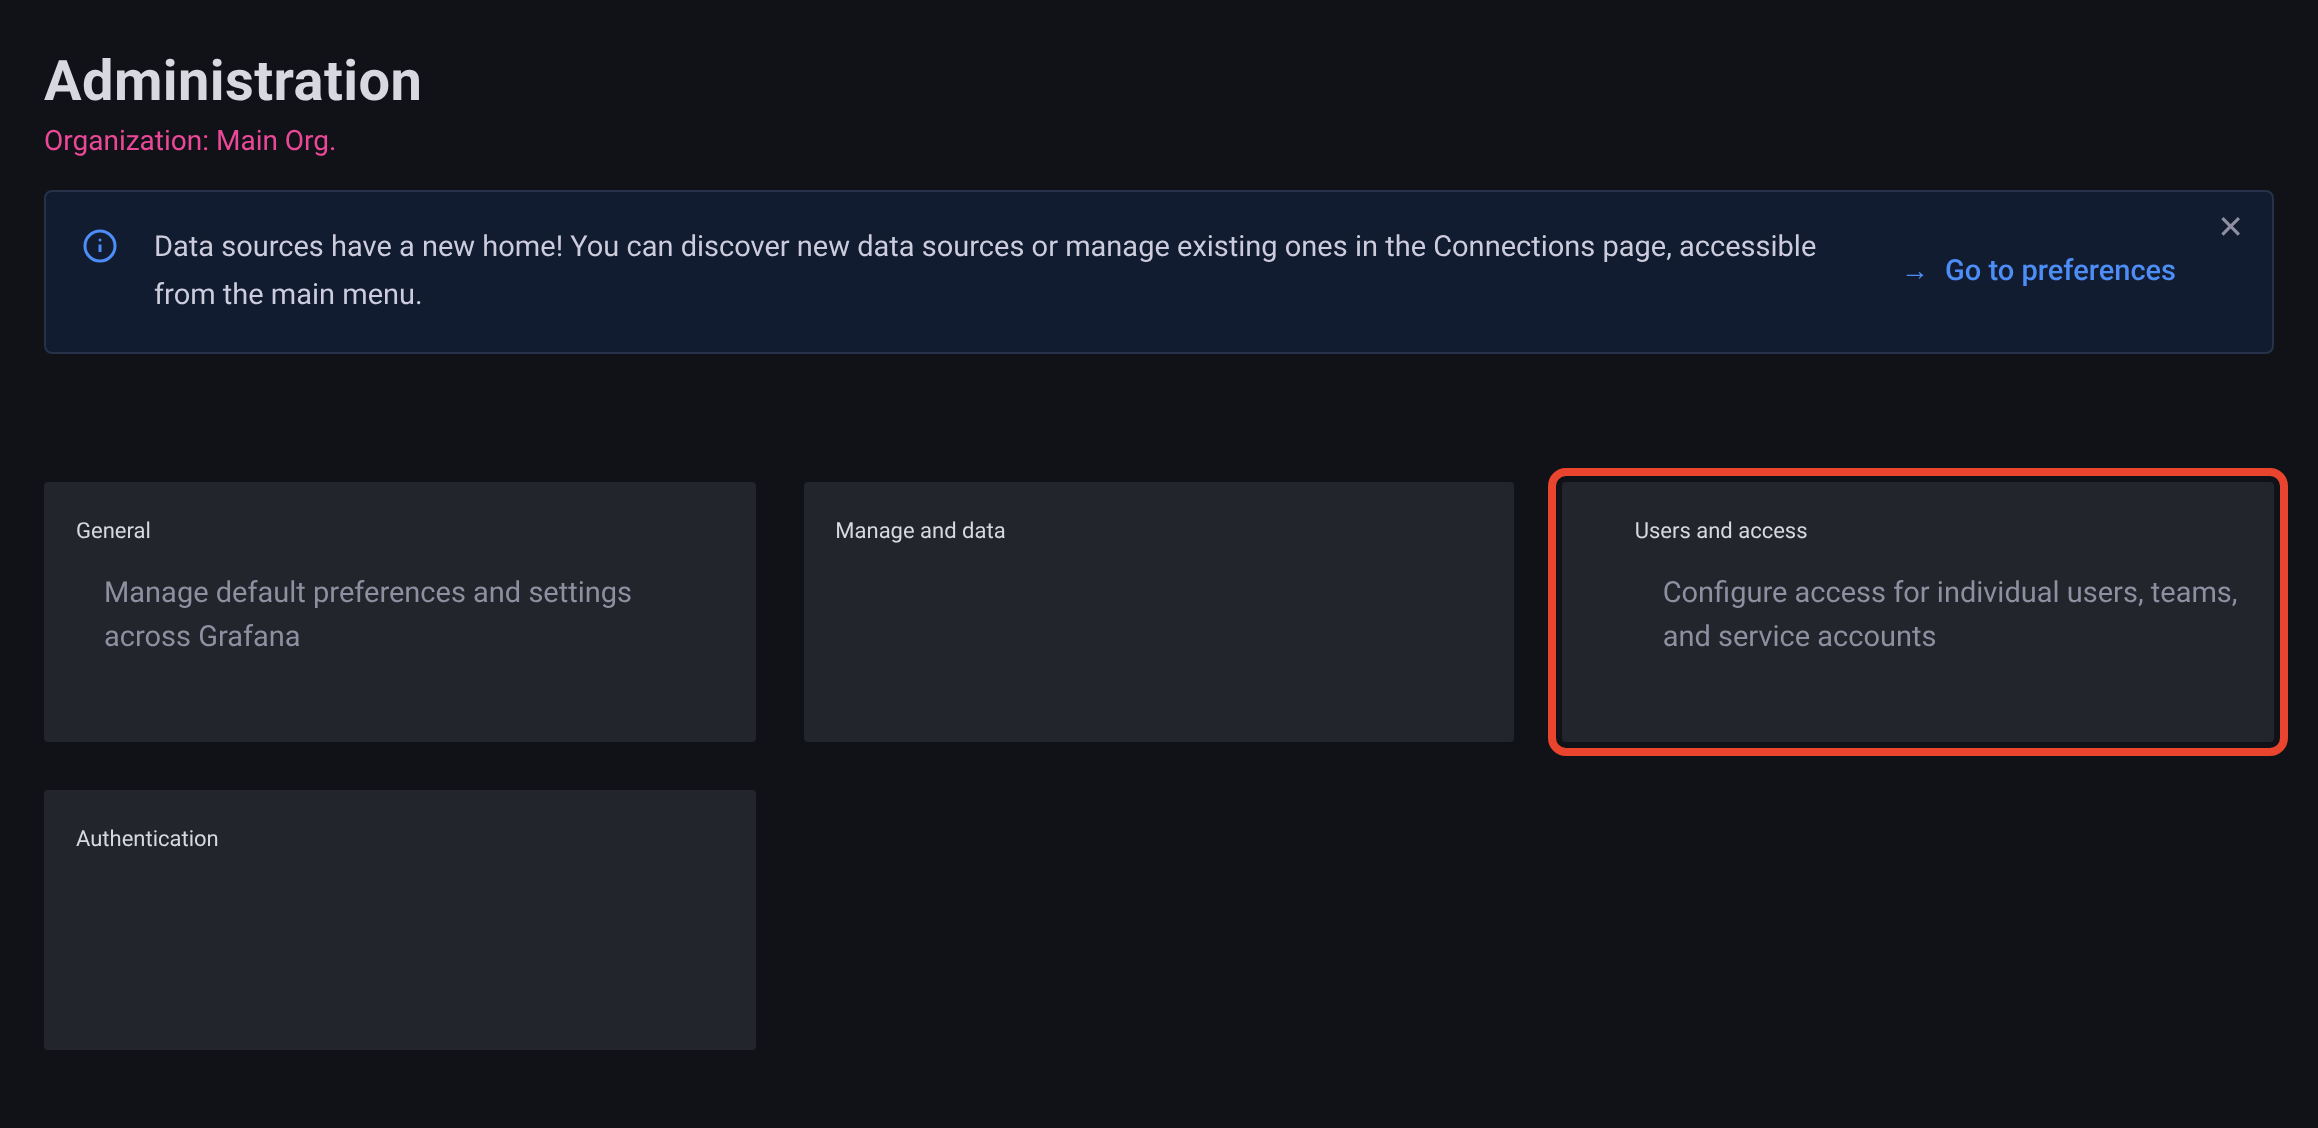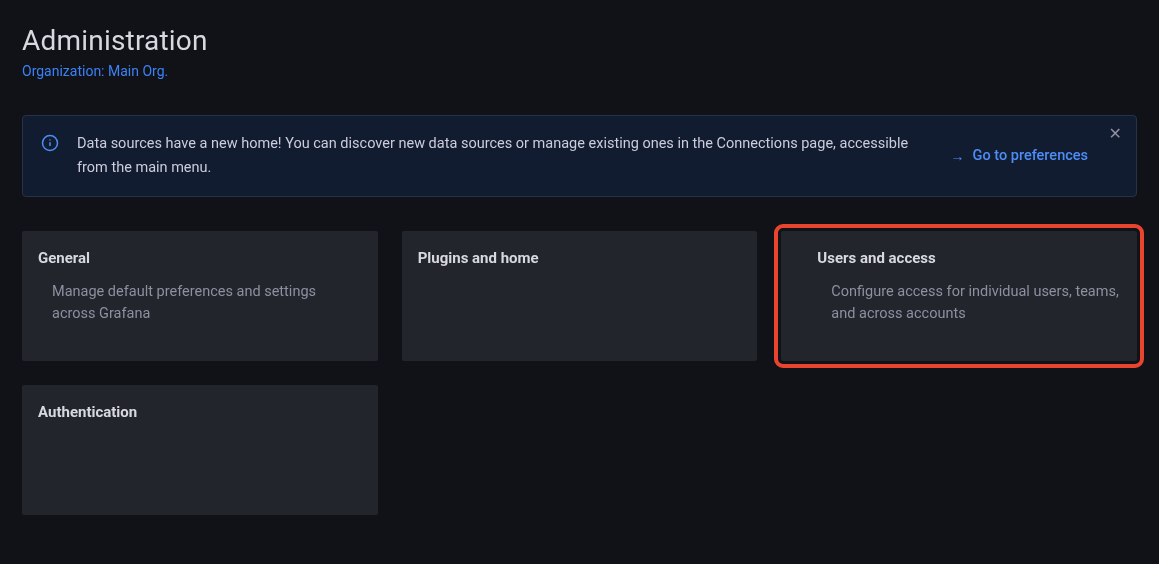--- a/index.html
+++ b/index.html
@@ -6,38 +6,38 @@
     body {
       background: #111217;
       color: #ccccdc;
       font-family: -apple-system, BlinkMacSystemFont, "Segoe UI", Roboto, sans-serif;
       width: 1159px;
       height: 564px;
       padding: 24px 22px;
     }
     .page-title {
       font-size: 28px;
-      font-weight: 400;
+      font-weight: 700;
       color: #d8d9e0;
       margin-bottom: 6px;
       letter-spacing: 0.2px;
     }
     .page-subtitle {
       font-size: 14px;
-      color: #3b82f6;
-      margin-bottom: 36px;
+      color: #ec4899;
+      margin-bottom: 16px;
     }
     .banner {
       display: flex;
       align-items: center;
       background: #111c30;
       border: 1px solid #25324a;
       border-radius: 4px;
       padding: 16px 18px;
-      margin-bottom: 34px;
+      margin-bottom: 64px;
       position: relative;
     }
     .banner-icon {
       flex: 0 0 auto;
       width: 18px;
       height: 18px;
       margin-right: 18px;
       align-self: flex-start;
       margin-top: 2px;
     }
@@ -82,22 +82,22 @@
       padding: 18px 16px 22px 16px;
       cursor: pointer;
       min-height: 130px;
     }
     .card.highlighted {
       outline: 4px solid #e8442e;
       outline-offset: 3px;
       padding-left: 36px;
     }
     .card-title {
-      font-size: 15px;
-      font-weight: 700;
+      font-size: 11px;
+      font-weight: 400;
       color: #d8d9e0;
       margin-bottom: 14px;
     }
     .card-desc {
       font-size: 14.5px;
       line-height: 1.55;
       color: #8e8fa0;
       margin-left: 14px;
     }
   </style>
@@ -124,22 +124,22 @@
     <span>✕</span>
   </div>
 </div>
 
 <div class="cards">
   <div class="card">
     <div class="card-title">General</div>
     <div class="card-desc">Manage default preferences and settings across Grafana</div>
   </div>
   <div class="card">
-    <div class="card-title">Plugins and home</div>
+    <div class="card-title">Manage and data</div>
   </div>
   <div class="card highlighted">
     <div class="card-title">Users and access</div>
-    <div class="card-desc">Configure access for individual users, teams, and across accounts</div>
+    <div class="card-desc">Configure access for individual users, teams, and service accounts</div>
   </div>
   <div class="card">
     <div class="card-title">Authentication</div>
   </div>
 </div>
 
 </body></html>

